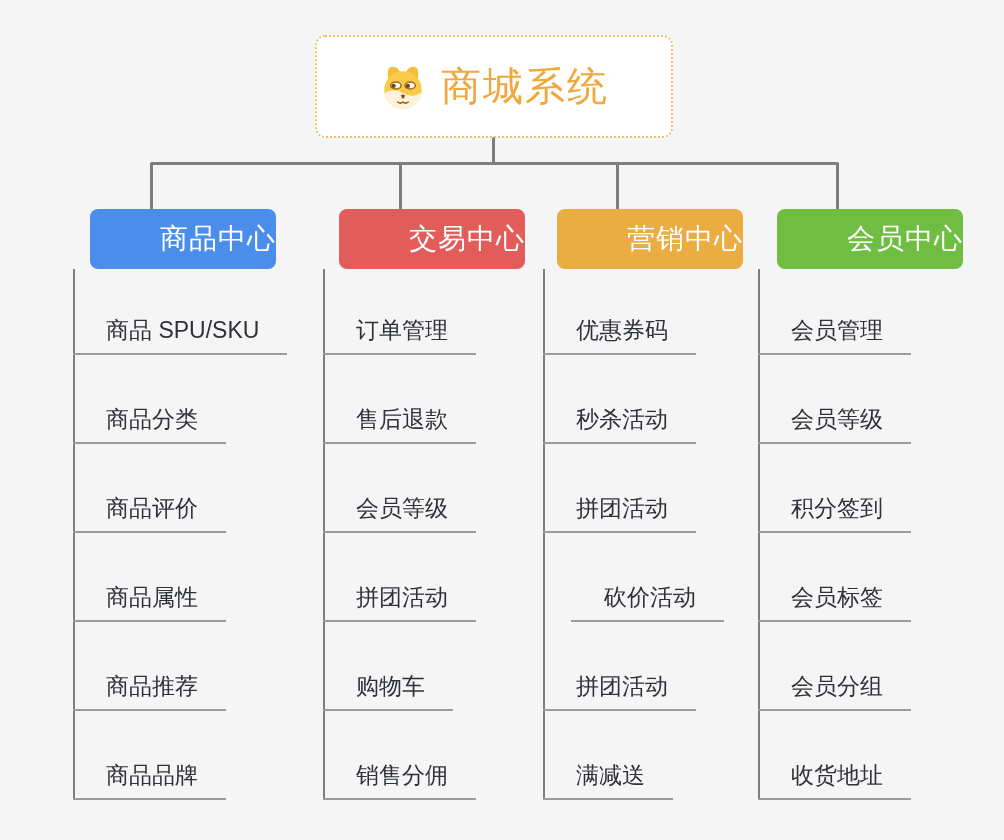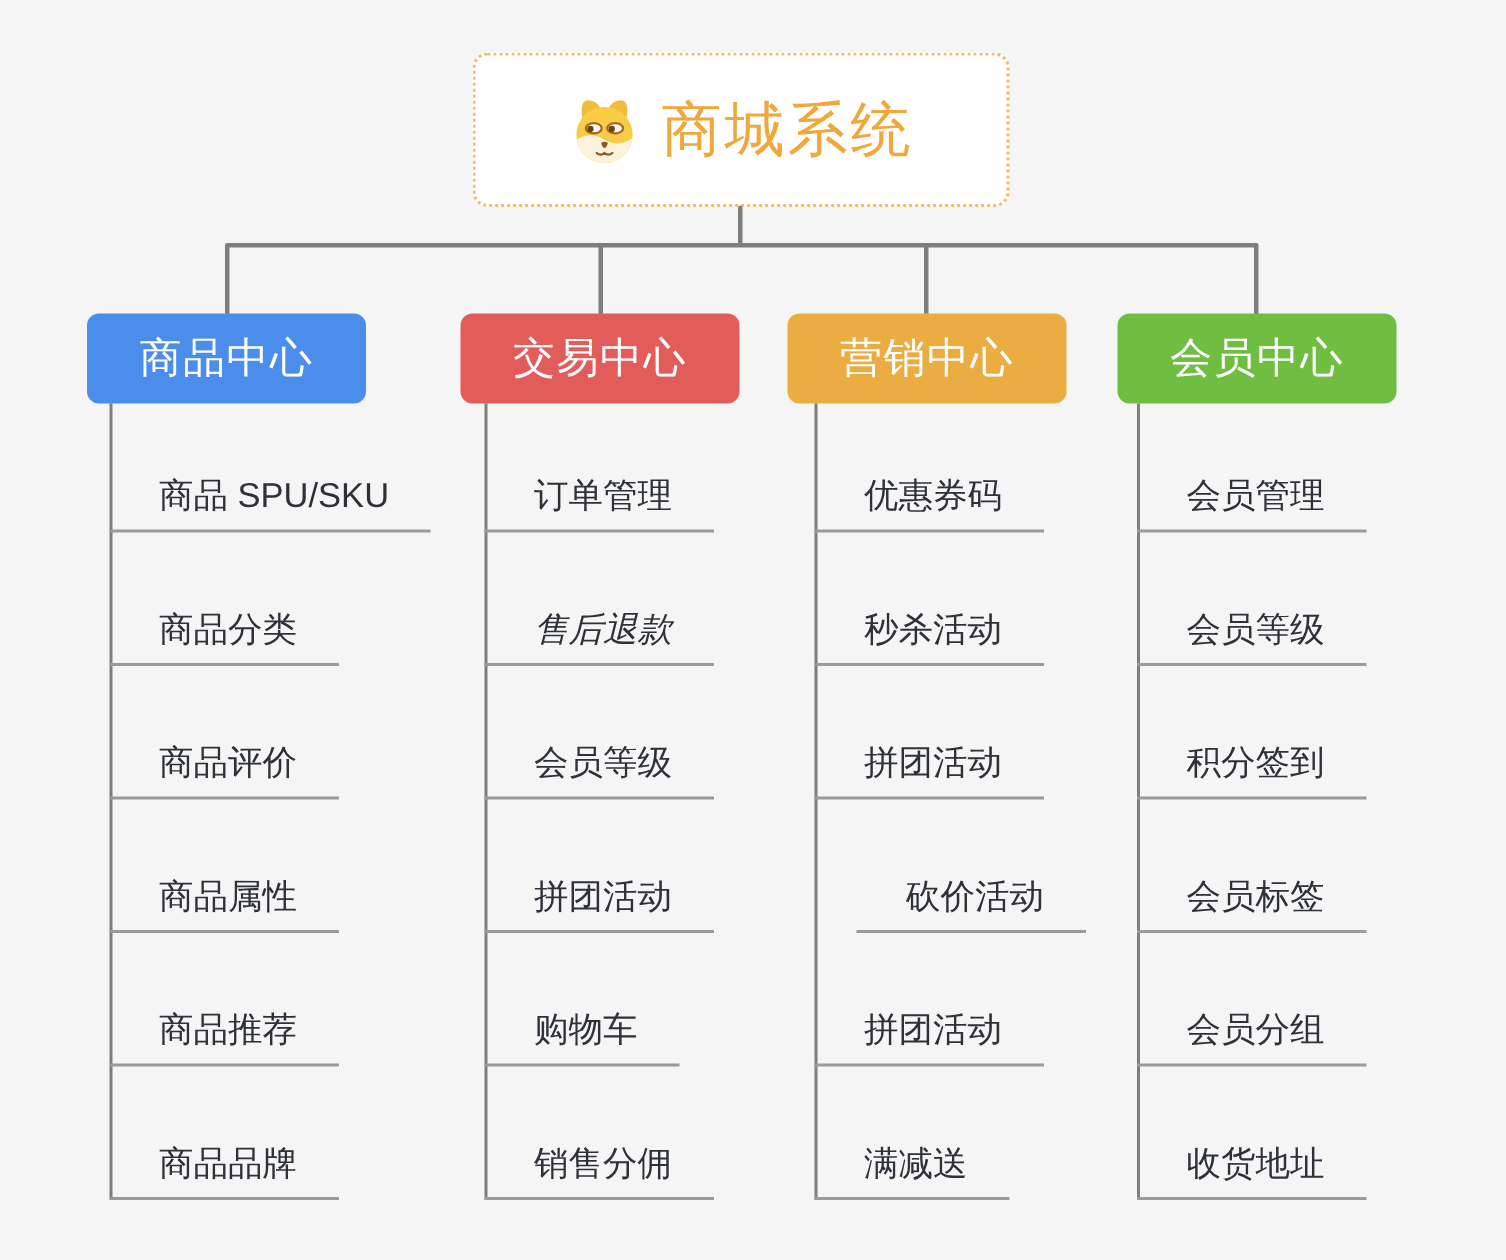--- a/index.html
+++ b/index.html
@@ -18,22 +18,22 @@
   
   .conn{position:absolute;border-radius:2px;}
   .stem{left:492px;top:137px;width:3px;height:27px;}
   .hbar{left:150px;top:162px;width:689px;height:3px;}
   .drop{top:163px;width:3px;height:47px;}
   .drop0{left:150px}.drop1{left:399px}.drop2{left:616px}.drop3{left:836px}
 
   
   .bh{
     position:absolute;top:209px;width:186px;height:60px;border-radius:8px;
-    color:#ffffff;font-size:28px;line-height:60px;text-align:center;
-    letter-spacing:1px;cursor:default;
+    color:#ffffff;font-size:28px;line-height:60px;text-align:right;
+    letter-spacing:1px;cursor:default;margin-left:32px;
   }
   .bh0{left:58px}.bh1{left:307px}.bh2{left:525px}.bh3{left:745px}
 
   
   .spine{position:absolute;top:269px;width:2px;height:531px;}
   .sp0{left:73px}.sp1{left:323px}.sp2{left:543px}.sp3{left:758px}
 
   
   .leaf{
     position:absolute;white-space:nowrap;
@@ -87,21 +87,21 @@
   <div class="spine sp3" style="background-color: rgb(126, 126, 126);"></div>
 
   <div class="leaf col0 row0" style="border-bottom-color: rgb(155, 155, 155);">商品 SPU/SKU</div>
   <div class="leaf col0 row1" style="border-bottom-color: rgb(155, 155, 155);">商品分类</div>
   <div class="leaf col0 row2" style="border-bottom-color: rgb(155, 155, 155);">商品评价</div>
   <div class="leaf col0 row3" style="border-bottom-color: rgb(155, 155, 155);">商品属性</div>
   <div class="leaf col0 row4" style="border-bottom-color: rgb(155, 155, 155);">商品推荐</div>
   <div class="leaf col0 row5" style="border-bottom-color: rgb(155, 155, 155);">商品品牌</div>
 
   <div class="leaf col1 row0" style="border-bottom-color: rgb(155, 155, 155);">订单管理</div>
-  <div class="leaf col1 row1" style="border-bottom-color: rgb(155, 155, 155); font-style: italic;">售后退款</div>
+  <div class="leaf col1 row1" style="border-bottom-color: rgb(155, 155, 155);">售后退款</div>
   <div class="leaf col1 row2" style="border-bottom-color: rgb(155, 155, 155);">会员等级</div>
   <div class="leaf col1 row3" style="border-bottom-color: rgb(155, 155, 155);">拼团活动</div>
   <div class="leaf col1 row4" style="border-bottom-color: rgb(155, 155, 155);">购物车</div>
   <div class="leaf col1 row5" style="border-bottom-color: rgb(155, 155, 155);">销售分佣</div>
 
   <div class="leaf col2 row0" style="border-bottom-color: rgb(155, 155, 155);">优惠券码</div>
   <div class="leaf col2 row1" style="border-bottom-color: rgb(155, 155, 155);">秒杀活动</div>
   <div class="leaf col2 row2" style="border-bottom-color: rgb(155, 155, 155);">拼团活动</div>
   <div class="leaf col2 row3" style="border-bottom-color: rgb(155, 155, 155); margin-left: 28px;">砍价活动</div>
   <div class="leaf col2 row4" style="border-bottom-color: rgb(155, 155, 155);">拼团活动</div>

